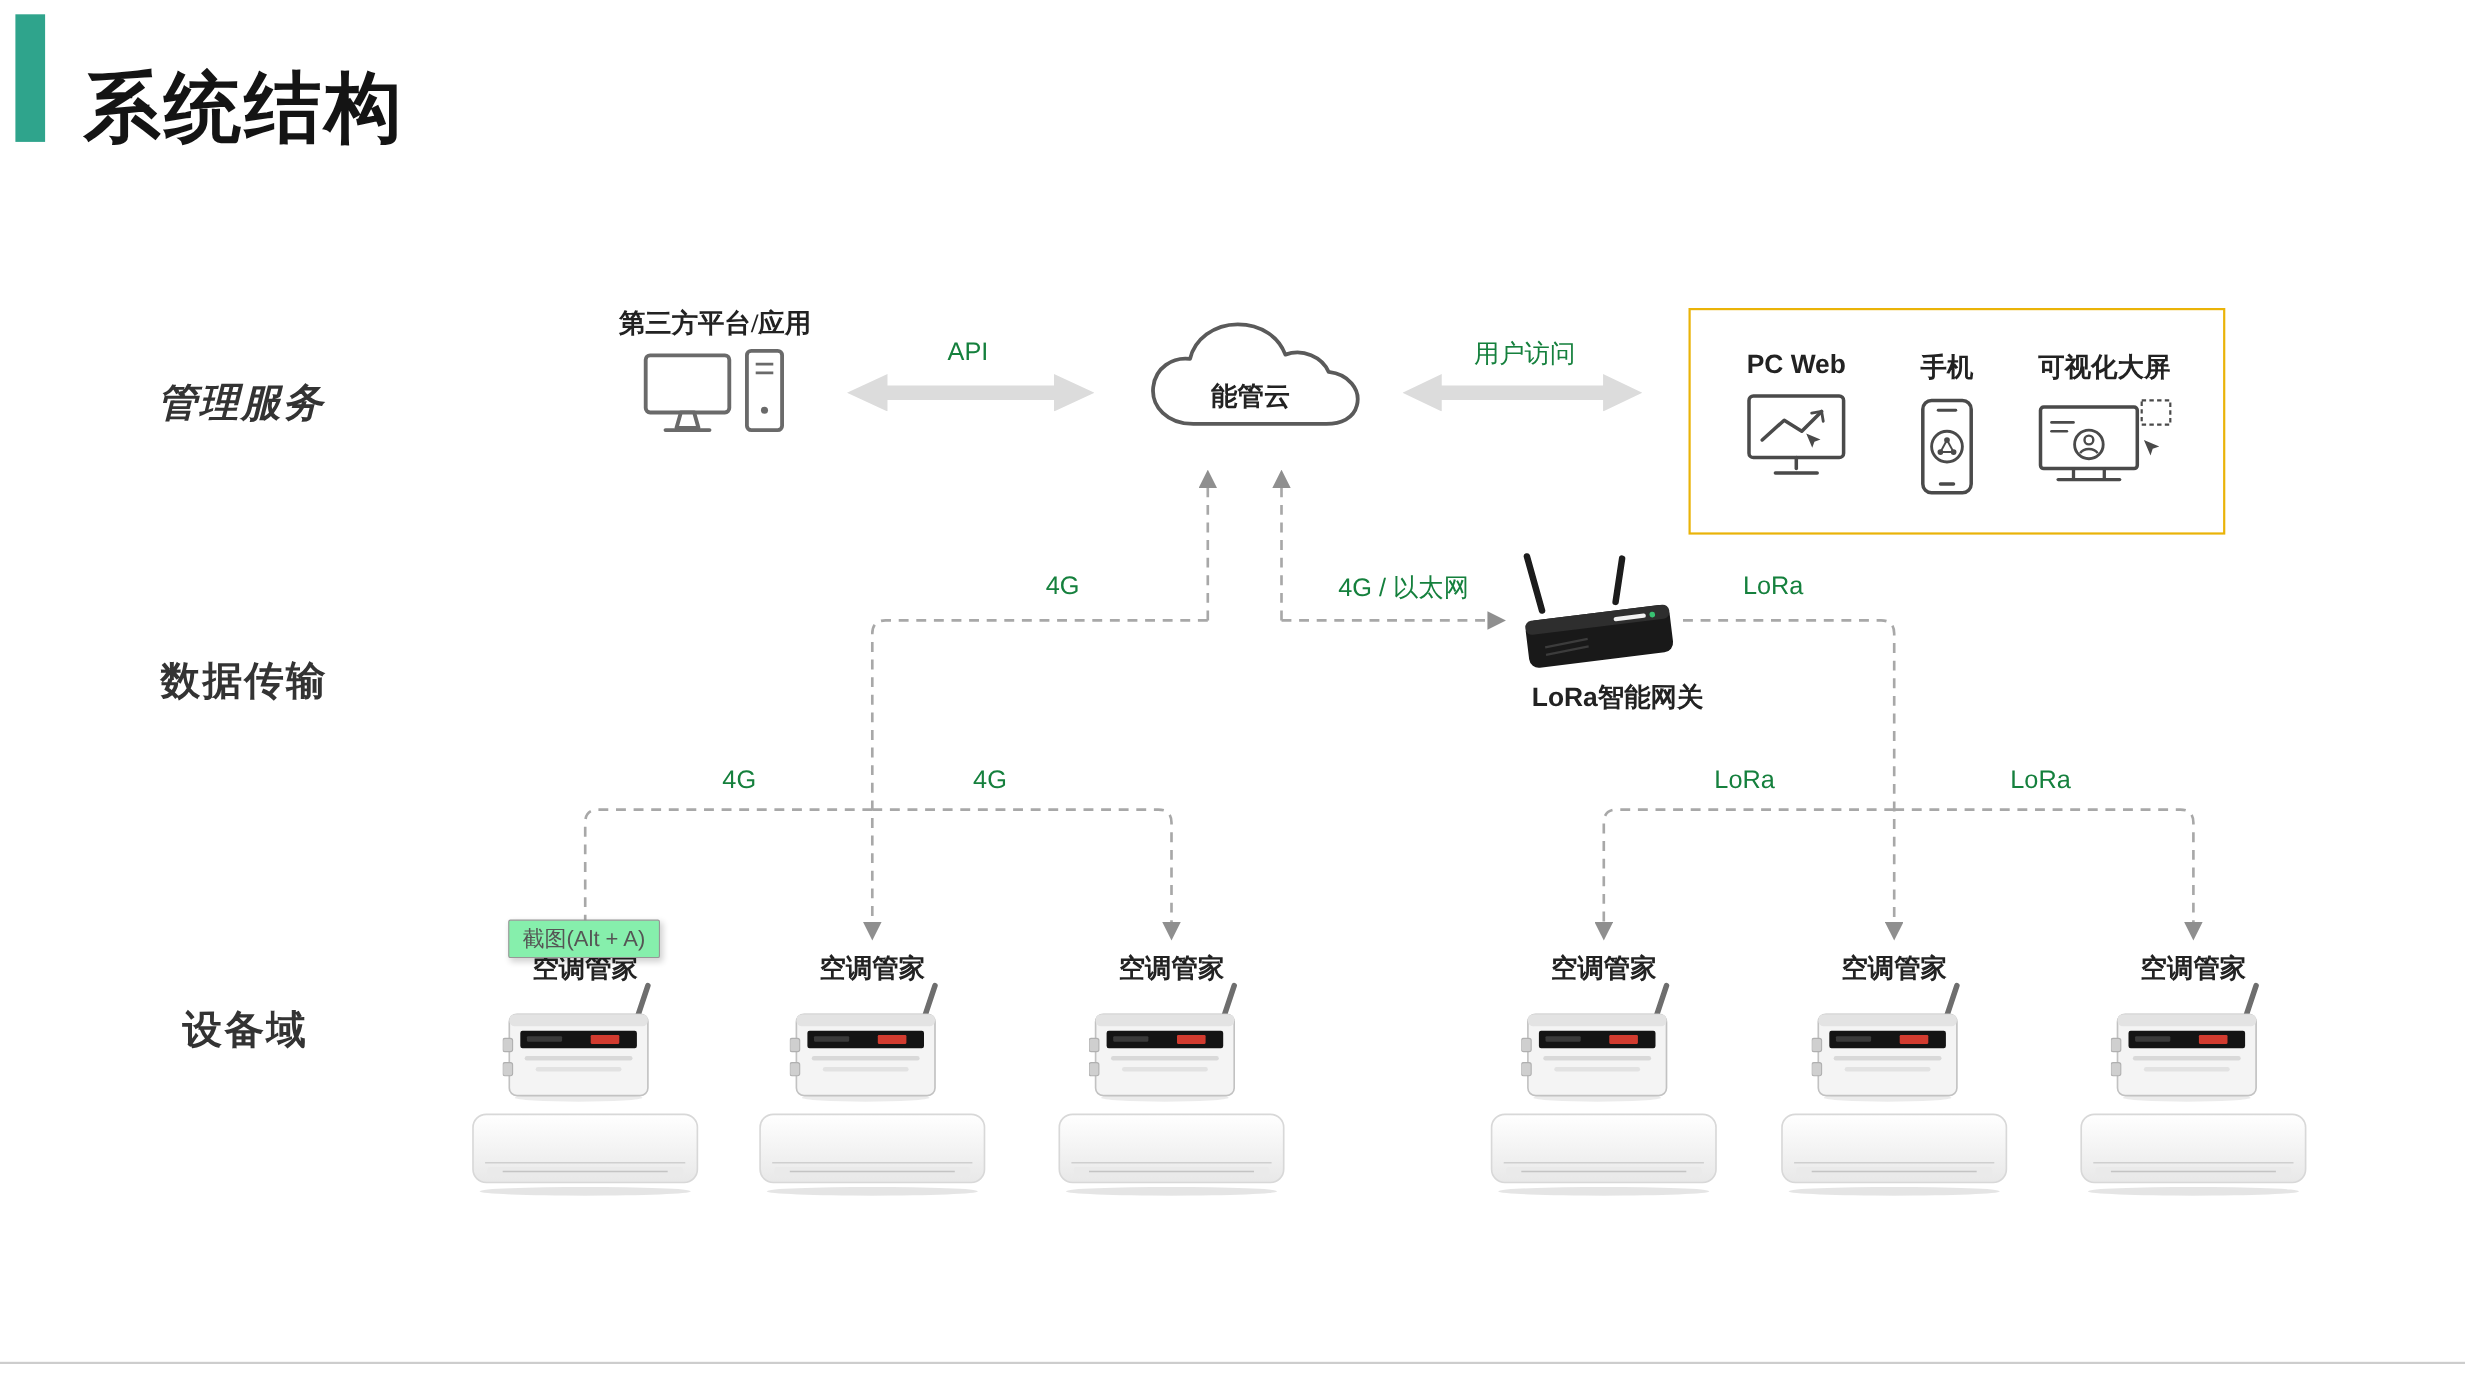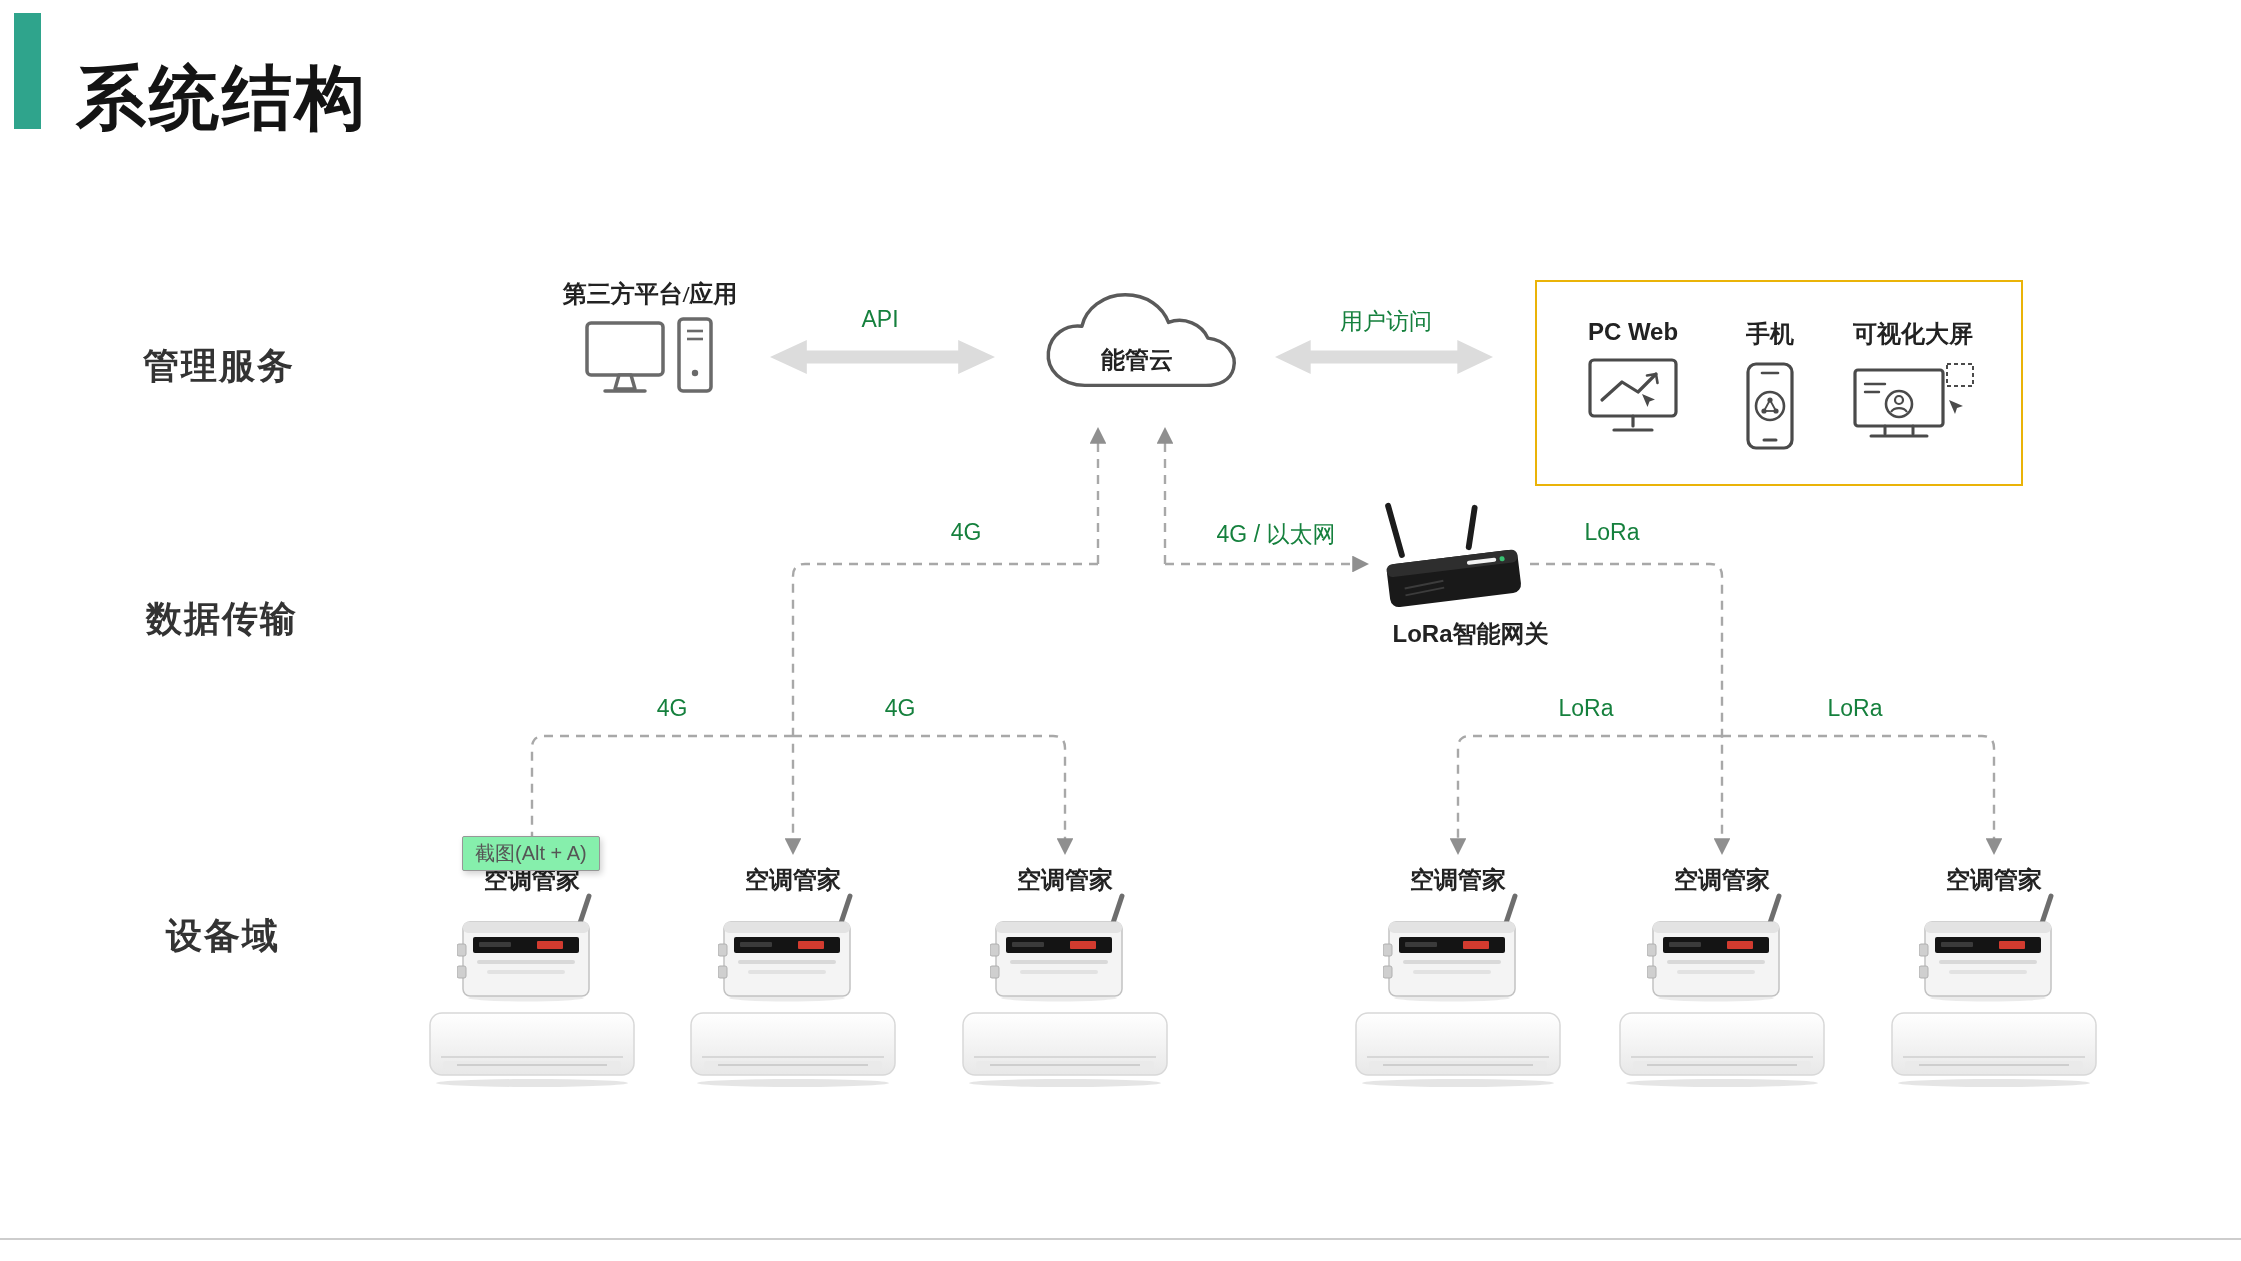--- a/index.html
+++ b/index.html
@@ -138,21 +138,21 @@
       <rect x="3" y="3" width="204" height="62" rx="12" fill="url(#acGrad)" stroke="#d8d8d8" stroke-width="1.5"></rect>
       <line x1="14" y1="47" x2="196" y2="47" stroke="#cfcfcf" stroke-width="1.5"></line>
       <rect x="16" y="51" width="178" height="8" rx="3" fill="#eaeaea"></rect>
       <line x1="30" y1="55" x2="180" y2="55" stroke="#c4c4c4" stroke-width="1.5"></line>
     </symbol>
   </svg>
 
   <div class="abs accent-bar" style="background: rgb(47, 164, 140);"></div>
   <h1 class="abs page-title">系统结构</h1>
 
-  <div class="abs layer-label" style="left:143px;top:342px;">管理服务</div>
+  <div class="abs layer-label" style="left:143px;top:342px;font-style:italic;">管理服务</div>
   <div class="abs layer-label" style="left:146px;top:595px;">数据传输</div>
   <div class="abs layer-label" style="left:166px;top:912px;">设备域</div>
 
   <svg class="abs overlay" width="2241" height="1261">
     <g fill="none" stroke="#a8a8a8" stroke-width="2.4" stroke-dasharray="9 7">
       <path d="M1098 564 L1098 432" marker-end="url(#arr)"></path>
       <path d="M1098 564 L805 564 Q793 564 793 576 L793 850" marker-end="url(#arr)"></path>
       <path d="M793 736 L544 736 Q532 736 532 748 L532 850" marker-end="url(#arr)"></path>
       <path d="M793 736 L1053 736 Q1065 736 1065 748 L1065 850" marker-end="url(#arr)"></path>
       <path d="M1165 564 L1165 432" marker-end="url(#arr)"></path>

